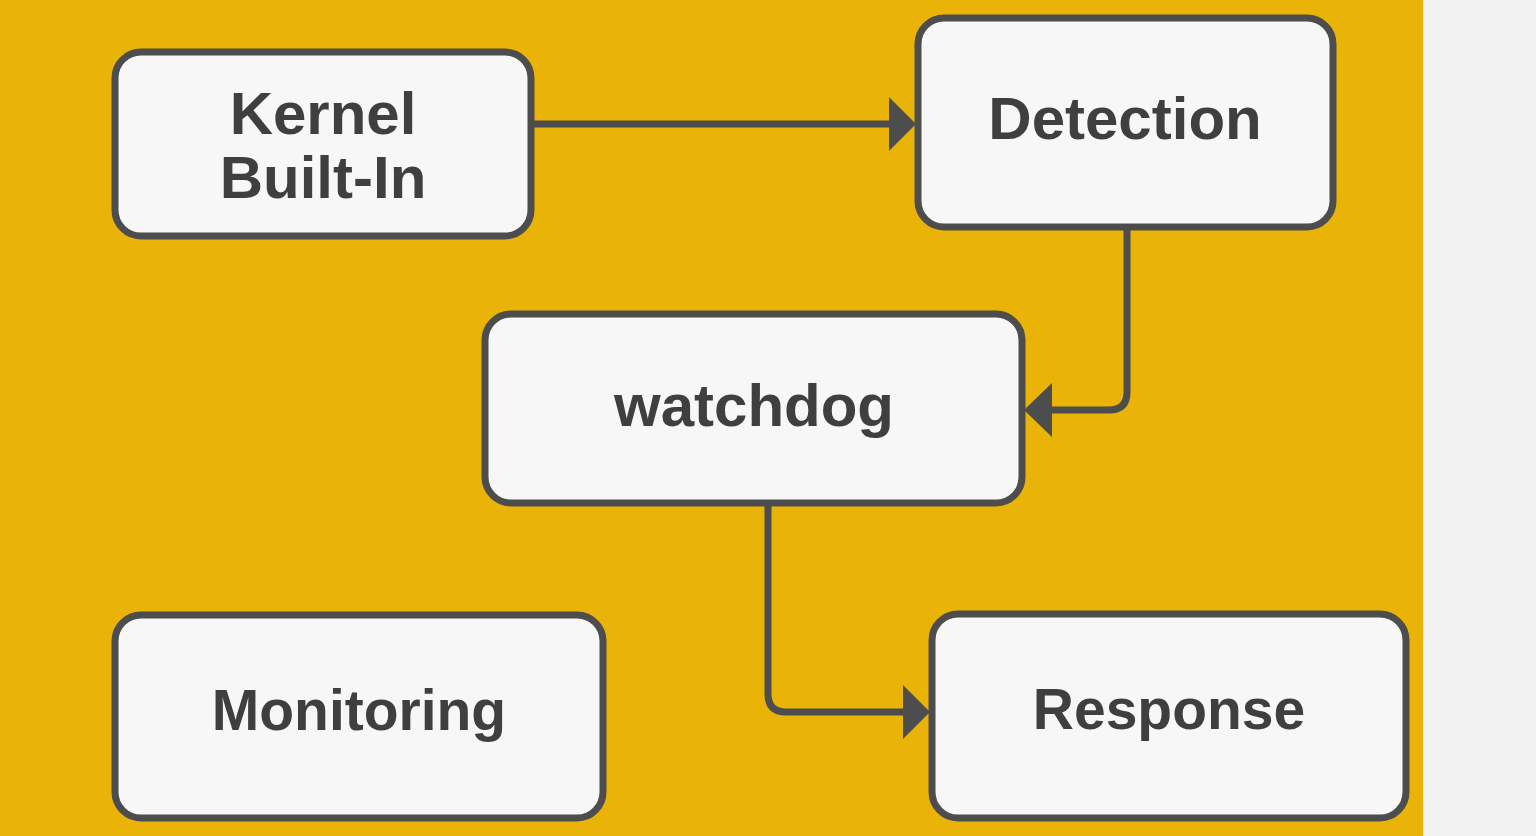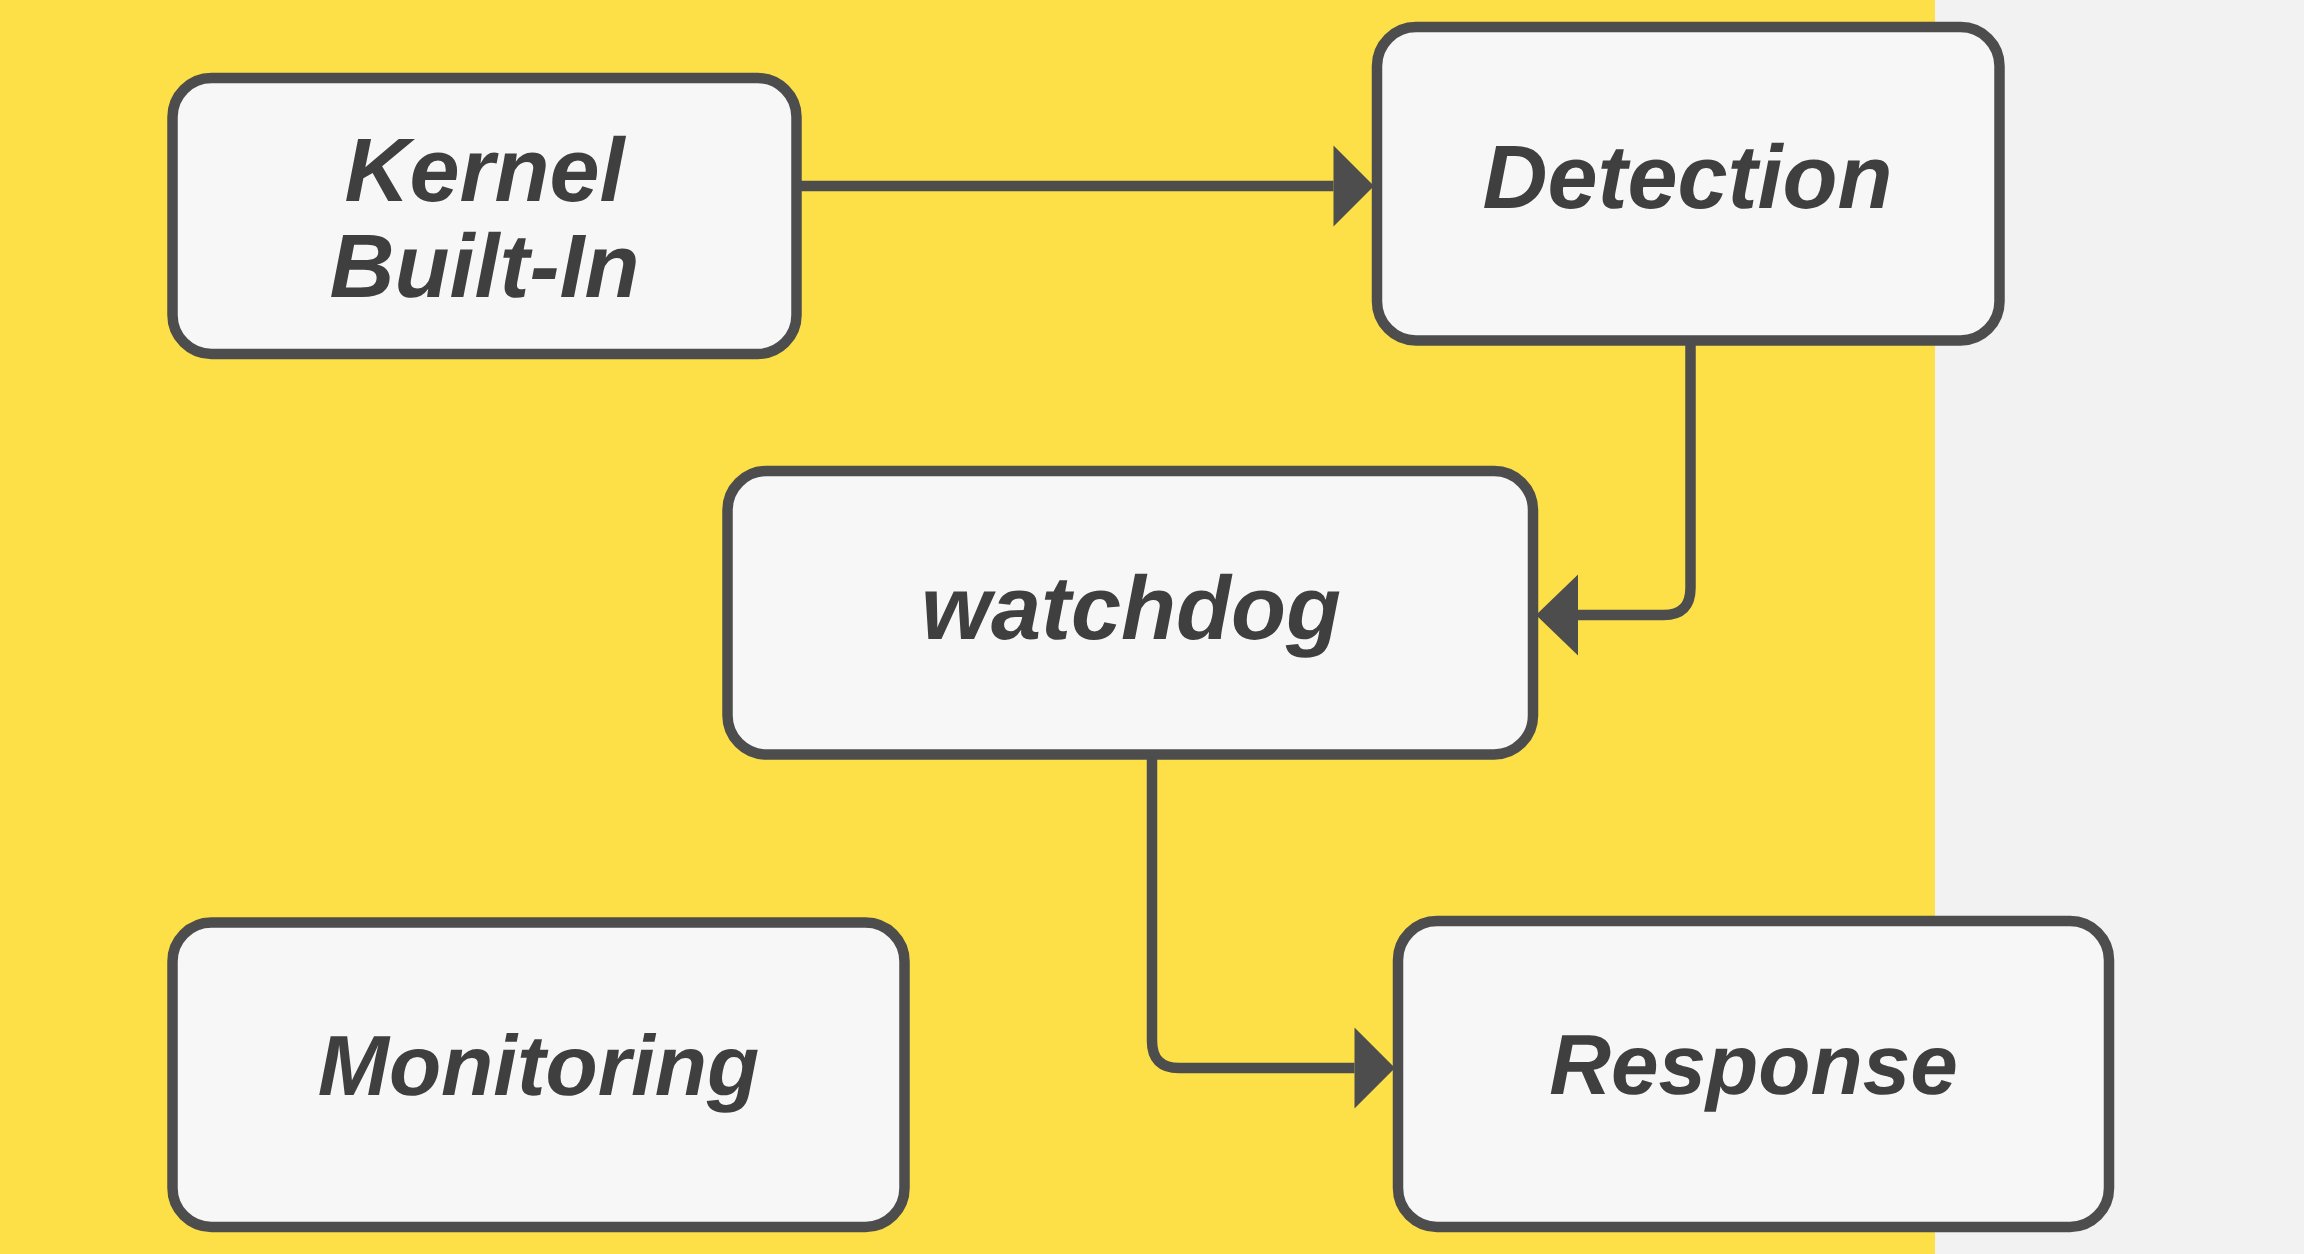--- a/index.html
+++ b/index.html
@@ -9,24 +9,23 @@
   }
   body {
     width: 1536px;
     height: 836px;
     background: #f2f2f2;
     font-family: "Liberation Sans", sans-serif;
     overflow: hidden;
   }
   #diagram-root {
     position: relative;
-    width: 1290px;
+    width: 1423px;
     height: 836px;
-    background: #fde047;
-    font-style: italic;
+    background: #eab308;
   }
   #flow-svg {
     position: absolute;
     left: 0;
     top: 0;
     width: 1536px;
     height: 836px;
     display: block;
   }
   .node-box {

